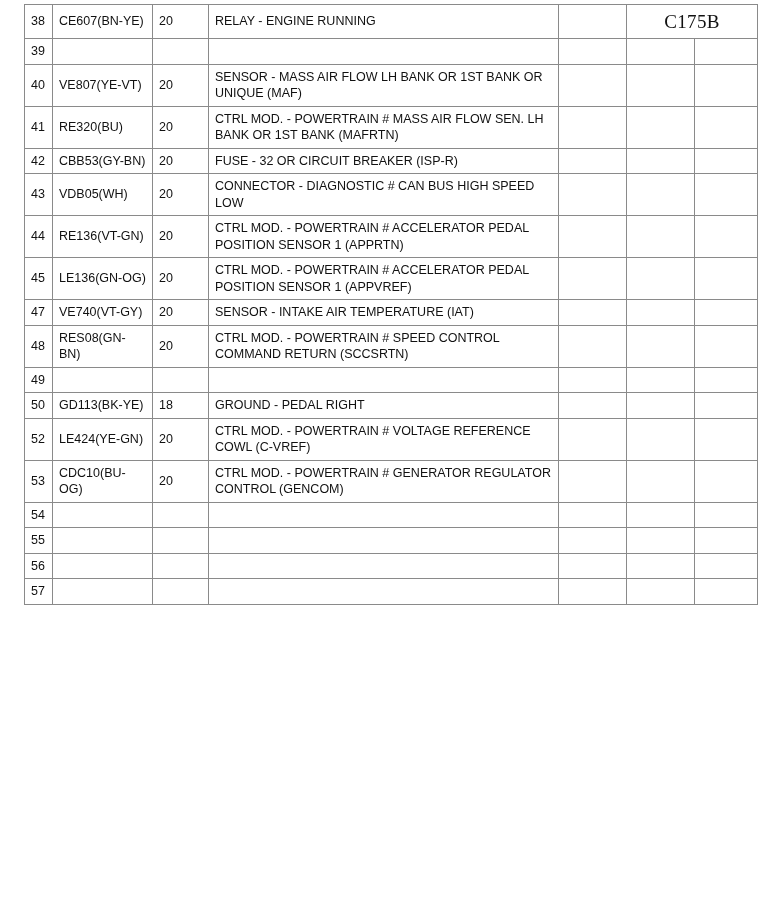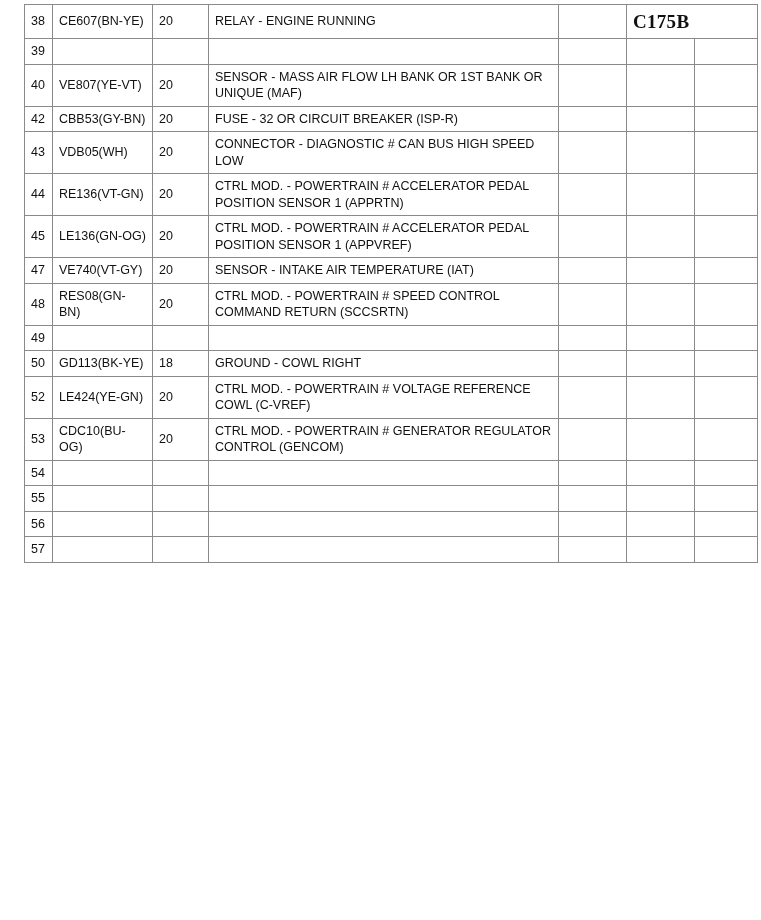--- a/index.html
+++ b/index.html
@@ -53,22 +53,23 @@
     padding-left: 8px;
   }
   td.desc {
     padding-left: 8px;
   }
   td.blank-cell { }
 
   .conn-label {
     font-family: "Liberation Serif", serif;
     color: #cc0000;
-    font-weight: bold;
+    font-weight: normal;
     font-size: 19px;
+    text-align: center;
     letter-spacing: 0.3px;
   }
   tr.empty-row td {
     height: 14px;
   }
 </style>
 </head>
 <body>
 
 <div class="sheet">
@@ -106,20 +107,29 @@
       <tr>
         <td class="pin">40</td>
         <td class="circuit">VE807(YE-VT)</td>
         <td class="gauge">20</td>
         <td class="desc">SENSOR - MASS AIR FLOW LH BANK OR 1ST BANK OR UNIQUE (MAF)</td>
         <td class="blank-cell"></td>
         <td class="blank-cell"></td>
         <td class="blank-cell"></td>
       </tr>
 
+      <tr>
+        <td class="pin">41</td>
+        <td class="circuit">RE320(BU)</td>
+        <td class="gauge">20</td>
+        <td class="desc">CTRL MOD. - POWERTRAIN # MASS AIR FLOW SEN. LH BANK OR 1ST BANK (MAFRTN)</td>
+        <td class="blank-cell"></td>
+        <td class="blank-cell"></td>
+        <td class="blank-cell"></td>
+      </tr>
 
       <tr>
         <td class="pin">42</td>
         <td class="circuit">CBB53(GY-BN)</td>
         <td class="gauge">20</td>
         <td class="desc">FUSE - 32 OR CIRCUIT BREAKER (ISP-R)</td>
         <td class="blank-cell"></td>
         <td class="blank-cell"></td>
         <td class="blank-cell"></td>
       </tr>
@@ -182,21 +192,21 @@
         <td class="desc"></td>
         <td class="blank-cell"></td>
         <td class="blank-cell"></td>
         <td class="blank-cell"></td>
       </tr>
 
       <tr>
         <td class="pin">50</td>
         <td class="circuit">GD113(BK-YE)</td>
         <td class="gauge">18</td>
-        <td class="desc">GROUND - COWL RIGHT</td>
+        <td class="desc">GROUND - PEDAL RIGHT</td>
         <td class="blank-cell"></td>
         <td class="blank-cell"></td>
         <td class="blank-cell"></td>
       </tr>
 
 
       <tr>
         <td class="pin">52</td>
         <td class="circuit">LE424(YE-GN)</td>
         <td class="gauge">20</td>

